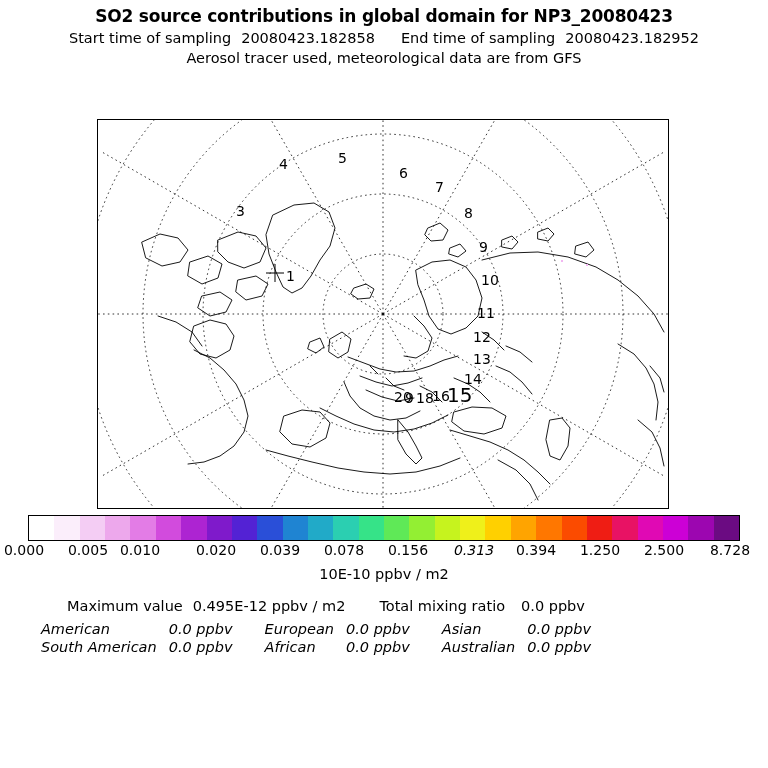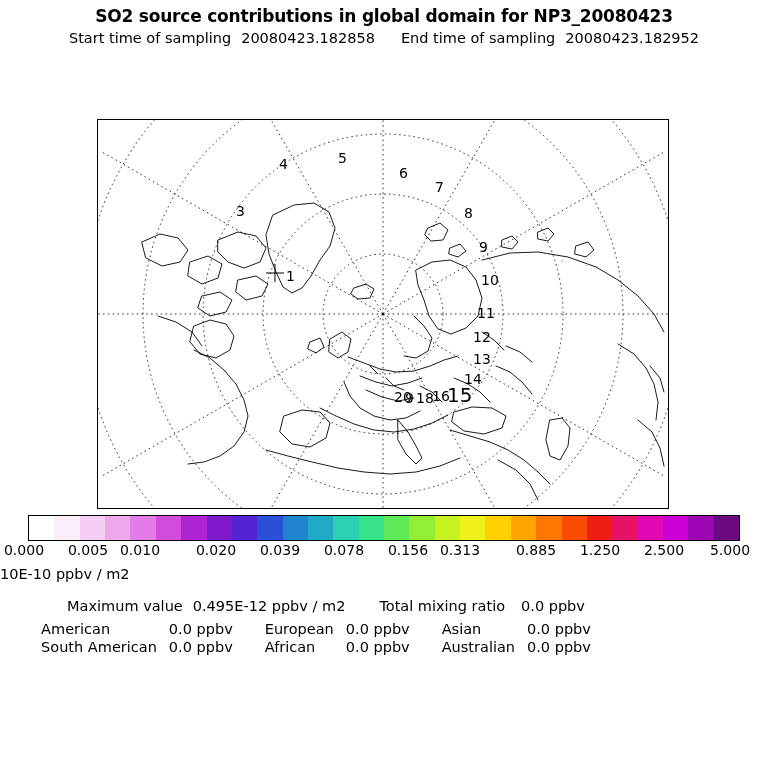--- a/index.html
+++ b/index.html
@@ -76,20 +76,21 @@
   .cbar-labels span {
     position: absolute;
     top: 0;
     text-align: center;
     width: 60px;
   }
   .cbar-unit {
     position: absolute;
     top: 560px;
     width: 768px;
+    text-align: center;
     font-size: 14.5px;
   }
 
   
   .stats {
     position: absolute;
     top: 592px;
     left: 0;
     width: 652px;
     font-size: 14.5px;
@@ -100,36 +101,38 @@
   }
   .stats .row1 .gap { display: inline-block; width: 34px; }
   .stats table {
     margin: 6px auto 0 auto;
     border-collapse: collapse;
     font-size: 14.5px;
   }
   .stats td {
     padding: 1px 6px;
     white-space: nowrap;
+    font-style: italic;
   }
   .stats td.lbl { text-align: left; }
   .stats td.val { text-align: left; padding-right: 26px; }
 </style>
 </head>
 <body>
 
 <div class="page">
 
   <div class="title">SO2 source contributions in global domain for NP3_20080423</div>
 
   <div class="subline">
     <span>Start time of sampling</span><span class="gap-sm"></span><span>20080423.182858</span><span class="gap-lg"></span><span>End time of sampling</span><span class="gap-sm"></span><span>20080423.182952</span>
   </div>
 
 
+  <div class="subline">Aerosol tracer used, meteorological data are from GFS</div>
 
   <div class="map-wrap">
     <svg width="570" height="388" viewBox="0 0 570 388">
       <defs>
         <clipPath id="panelClip">
           <rect x="0" y="0" width="570" height="388"></rect>
         </clipPath>
       </defs>
 
       <g clip-path="url(#panelClip)">
@@ -293,25 +296,25 @@
   </div>
 
   <div class="cbar-labels">
     <span style="left:-6px;">0.000</span>
     <span style="left:58px;">0.005</span>
     <span style="left:110px;text-align:center;">0.010</span>
     <span style="left:186px;">0.020</span>
     <span style="left:250px;">0.039</span>
     <span style="left:314px;">0.078</span>
     <span style="left:378px;">0.156</span>
-    <span style="left:430px;">0.313</span>
-    <span style="left:506px;">0.885</span>
+    <span style="left:444px;font-style:italic;">0.313</span>
+    <span style="left:506px;">0.394</span>
     <span style="left:570px;">1.250</span>
     <span style="left:634px;">2.500</span>
-    <span style="left:700px;">5.000</span>
+    <span style="left:700px;">8.728</span>
   </div>
 
   <div class="cbar-unit">10E-10 ppbv / m2</div>
 
   <div class="stats">
     <div class="row1">
       <span>Maximum value</span><span class="gap" style="width:10px;"></span><span>0.495E-12 ppbv / m2</span><span class="gap"></span><span>Total mixing ratio</span><span class="gap" style="width:16px;"></span><span>0.0 ppbv</span>
     </div>
     <table>
       <tbody>

